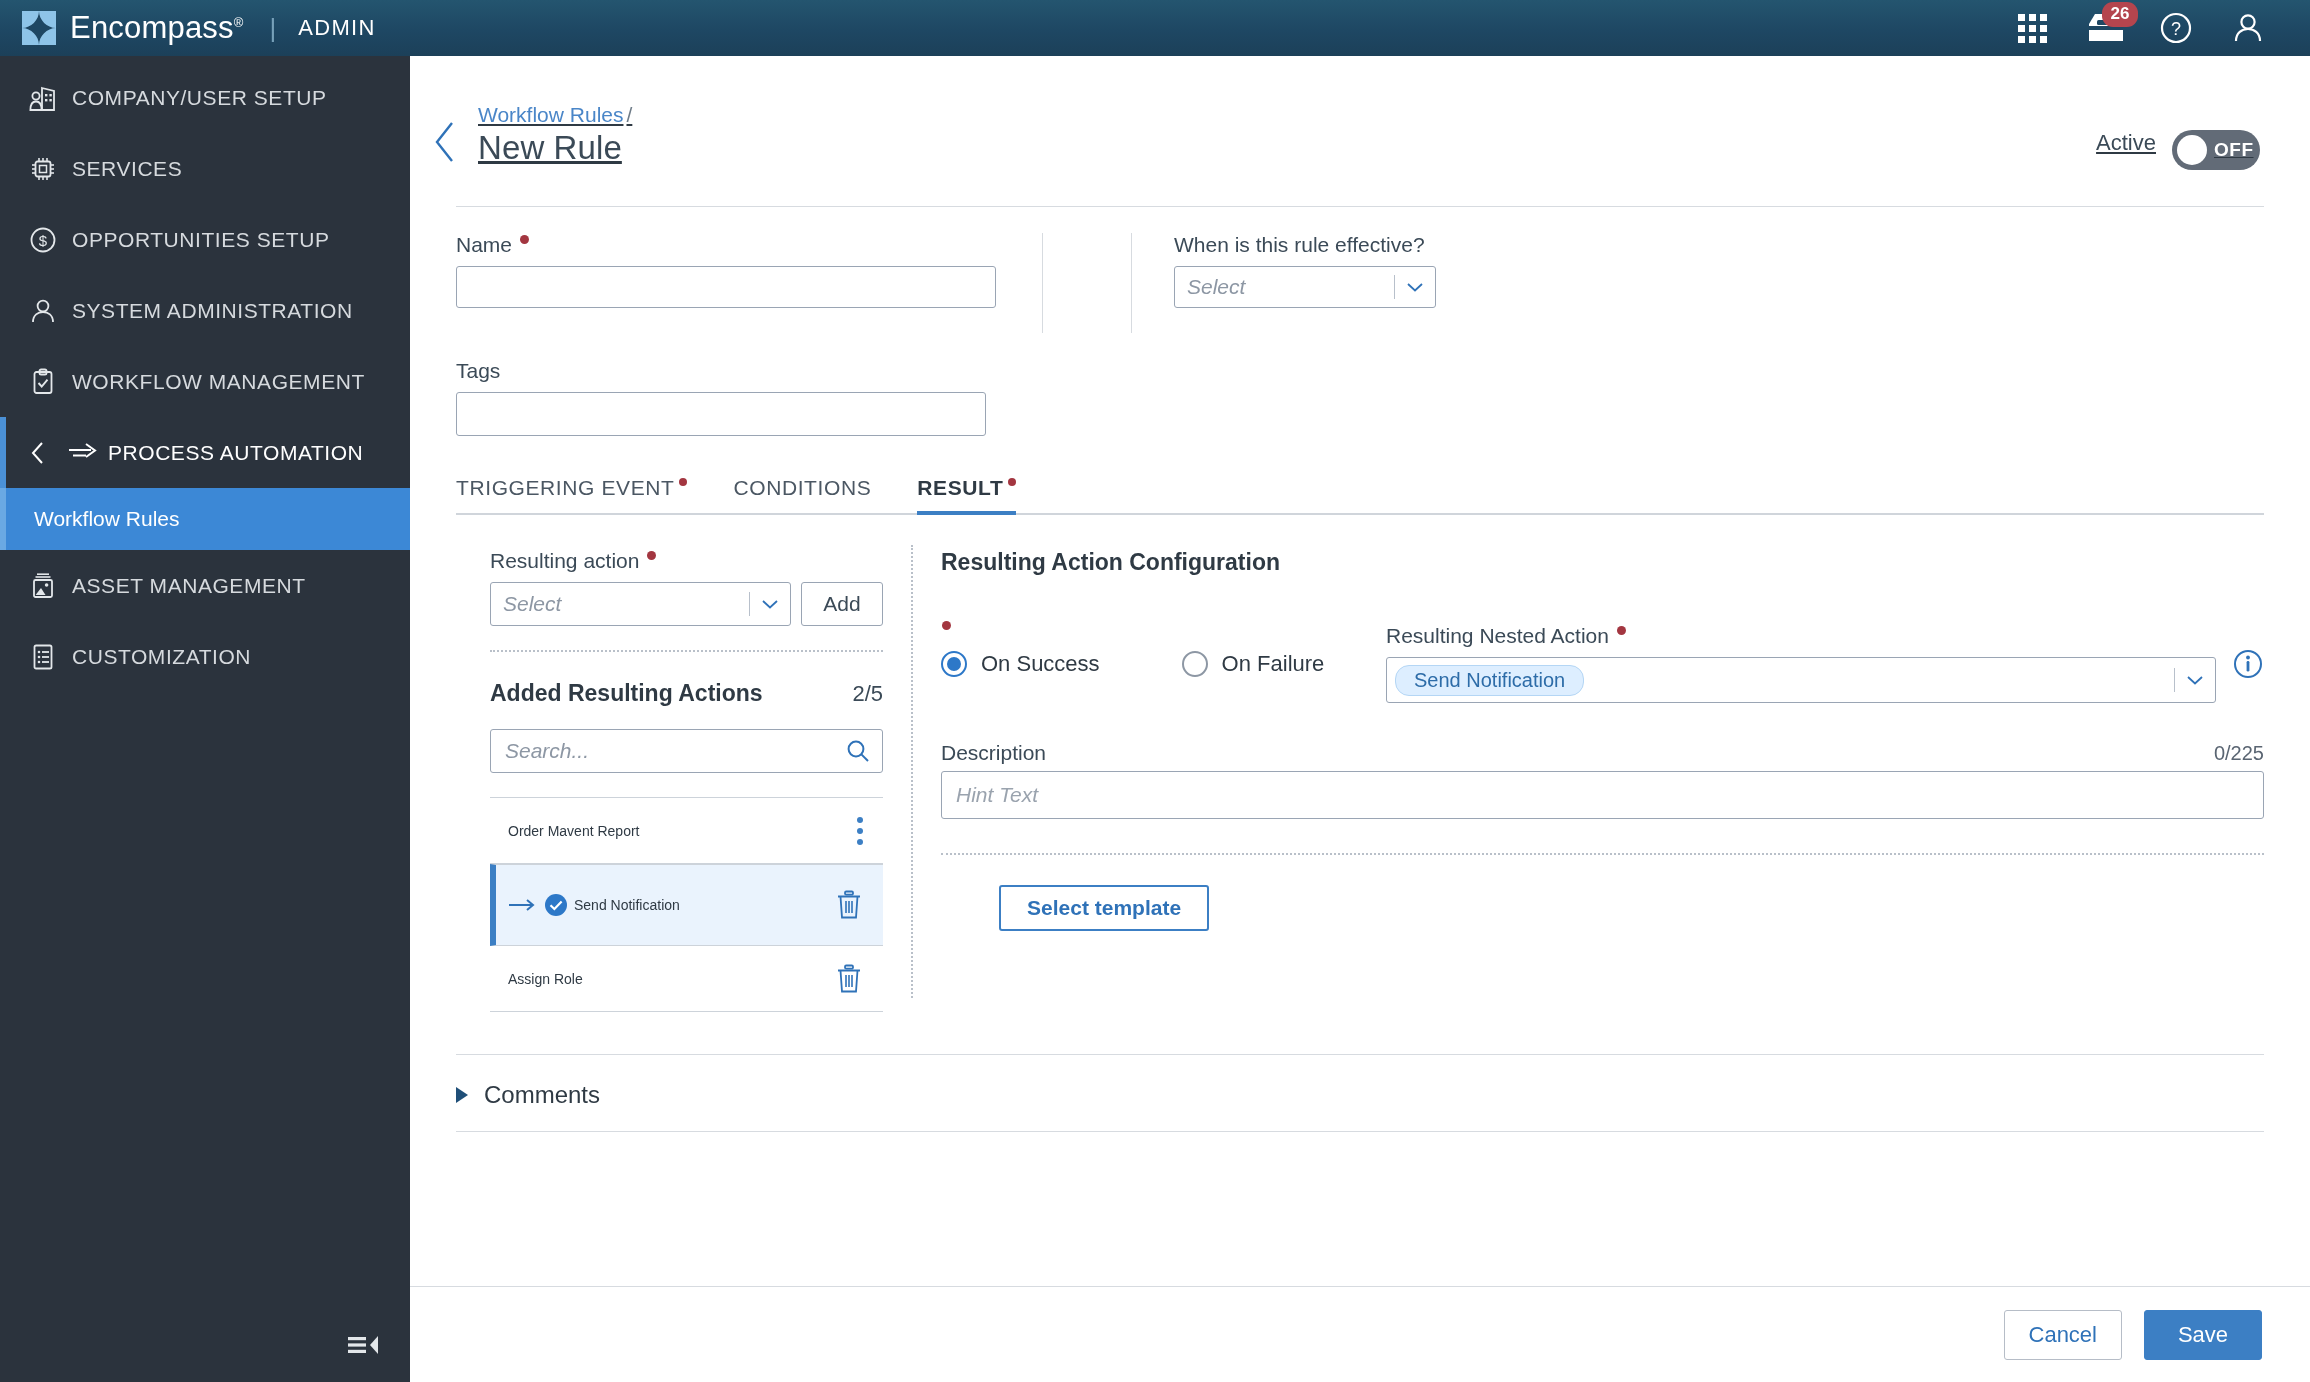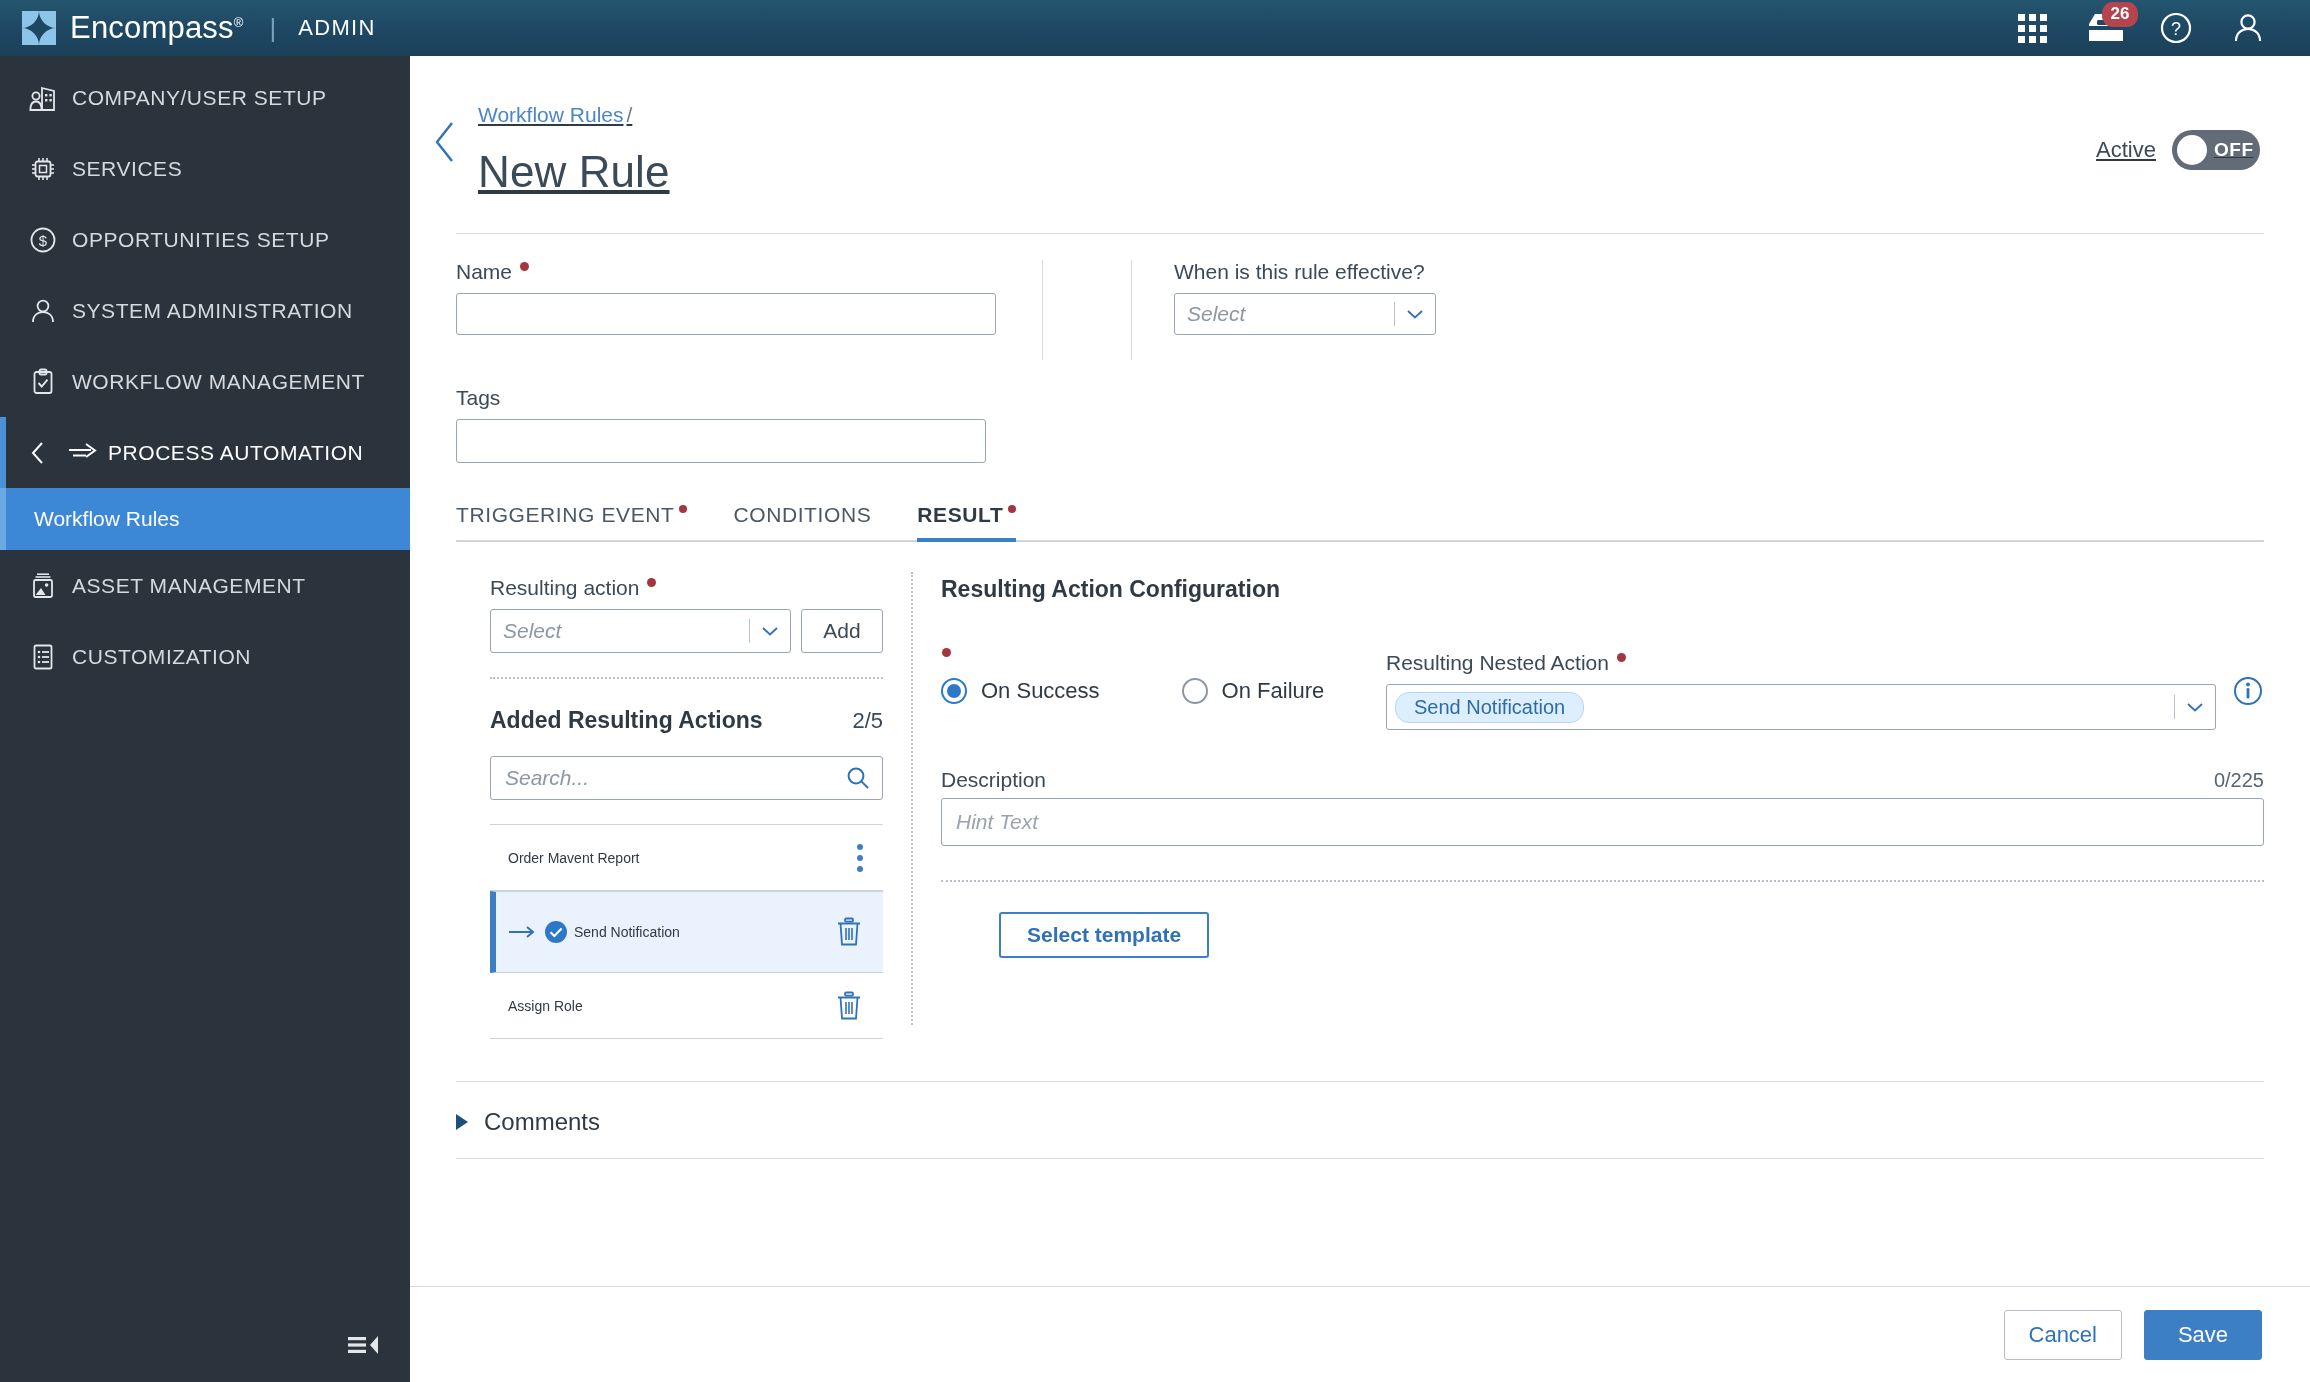--- a/index.html
+++ b/index.html
@@ -65,22 +65,22 @@
   .collapse-icon { display:flex; flex-direction:column; justify-content:center; cursor:pointer; }
 
   
   .main { flex: 1 1 auto; background: #ffffff; position: relative; display: flex; flex-direction: column; min-width: 0; }
   .page-head { padding: 46px 46px 0 22px; display: flex; align-items: flex-start; text-decoration: underline; }
   .back-chevron { width: 34px; flex: 0 0 34px; padding-top: 18px; cursor: pointer; }
   .head-text { margin-left: 12px; }
   .breadcrumb { font-size: 21px; color: #4a86c8; line-height: 1.2; }
   .breadcrumb .crumb-link { cursor: pointer; }
   .breadcrumb .crumb-sep { color: #6f7c88; margin-left: 3px; }
-  .page-title { font-size: 44px; color: #3b4a57; font-weight: 400; margin-top: 20px; letter-spacing: .1px; }
-  .active-wrap { margin-left: auto; display: flex; align-items: center; padding-top: 28px; padding-right: 4px; }
+  .page-title { font-size: 33px; color: #3b4a57; font-weight: 400; margin-top: 2px; letter-spacing: .1px; }
+  .active-wrap { margin-left: auto; display: flex; align-items: flex-start; padding-top: 28px; padding-right: 4px; }
   .active-label { font-size: 22px; color: #3b4a57; margin-right: 16px; }
   .toggle {
     width: 88px; height: 40px; border-radius: 21px; background: #626b77;
     display: flex; align-items: center; padding: 0 5px; cursor: pointer; position: relative;
   }
   .toggle .knob { width: 30px; height: 30px; border-radius: 50%; background: #fff; }
   .toggle .tog-text { color: #fff; font-size: 19px; font-weight: 700; margin-left: 7px; letter-spacing: .5px; }
 
   .rule-divider { height: 1px; background: #d7dbe0; margin: 36px 46px 0 46px; }
 

